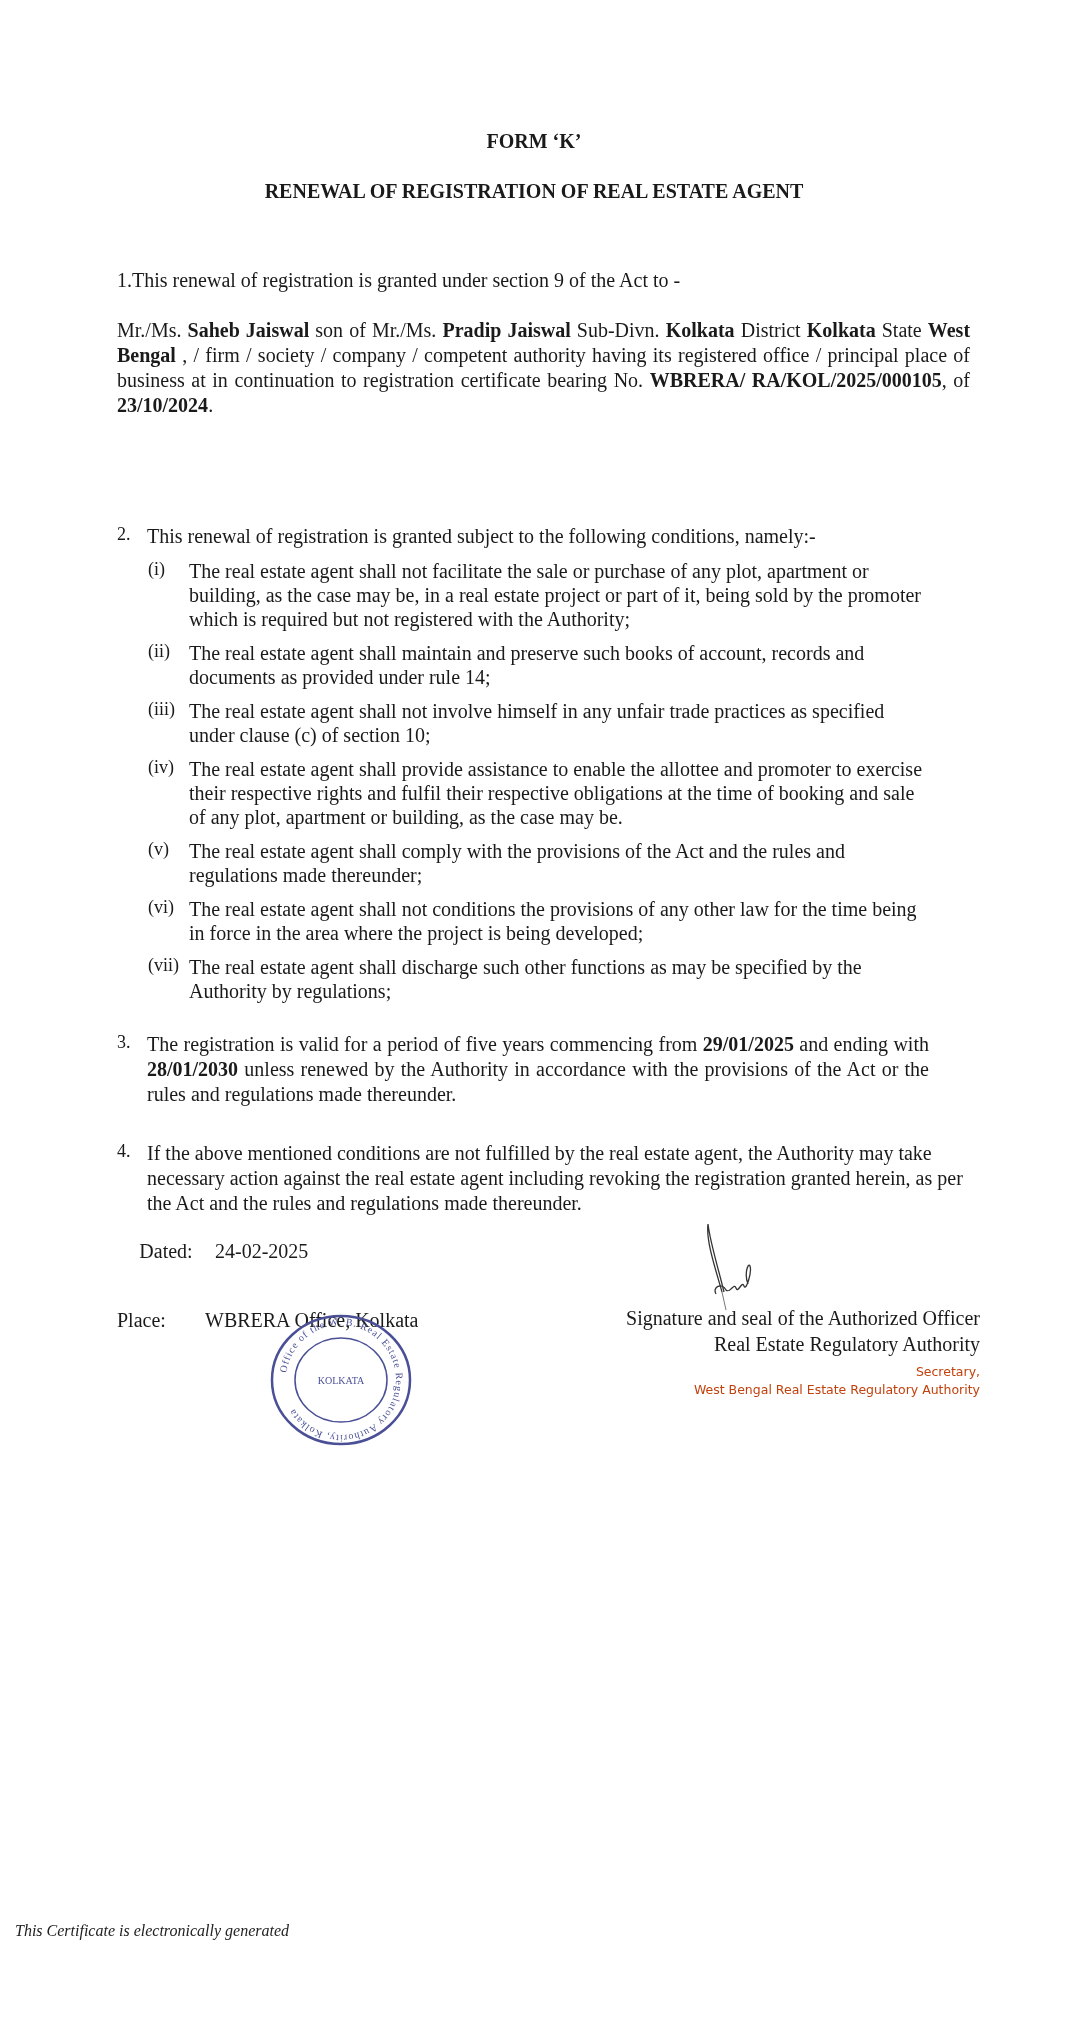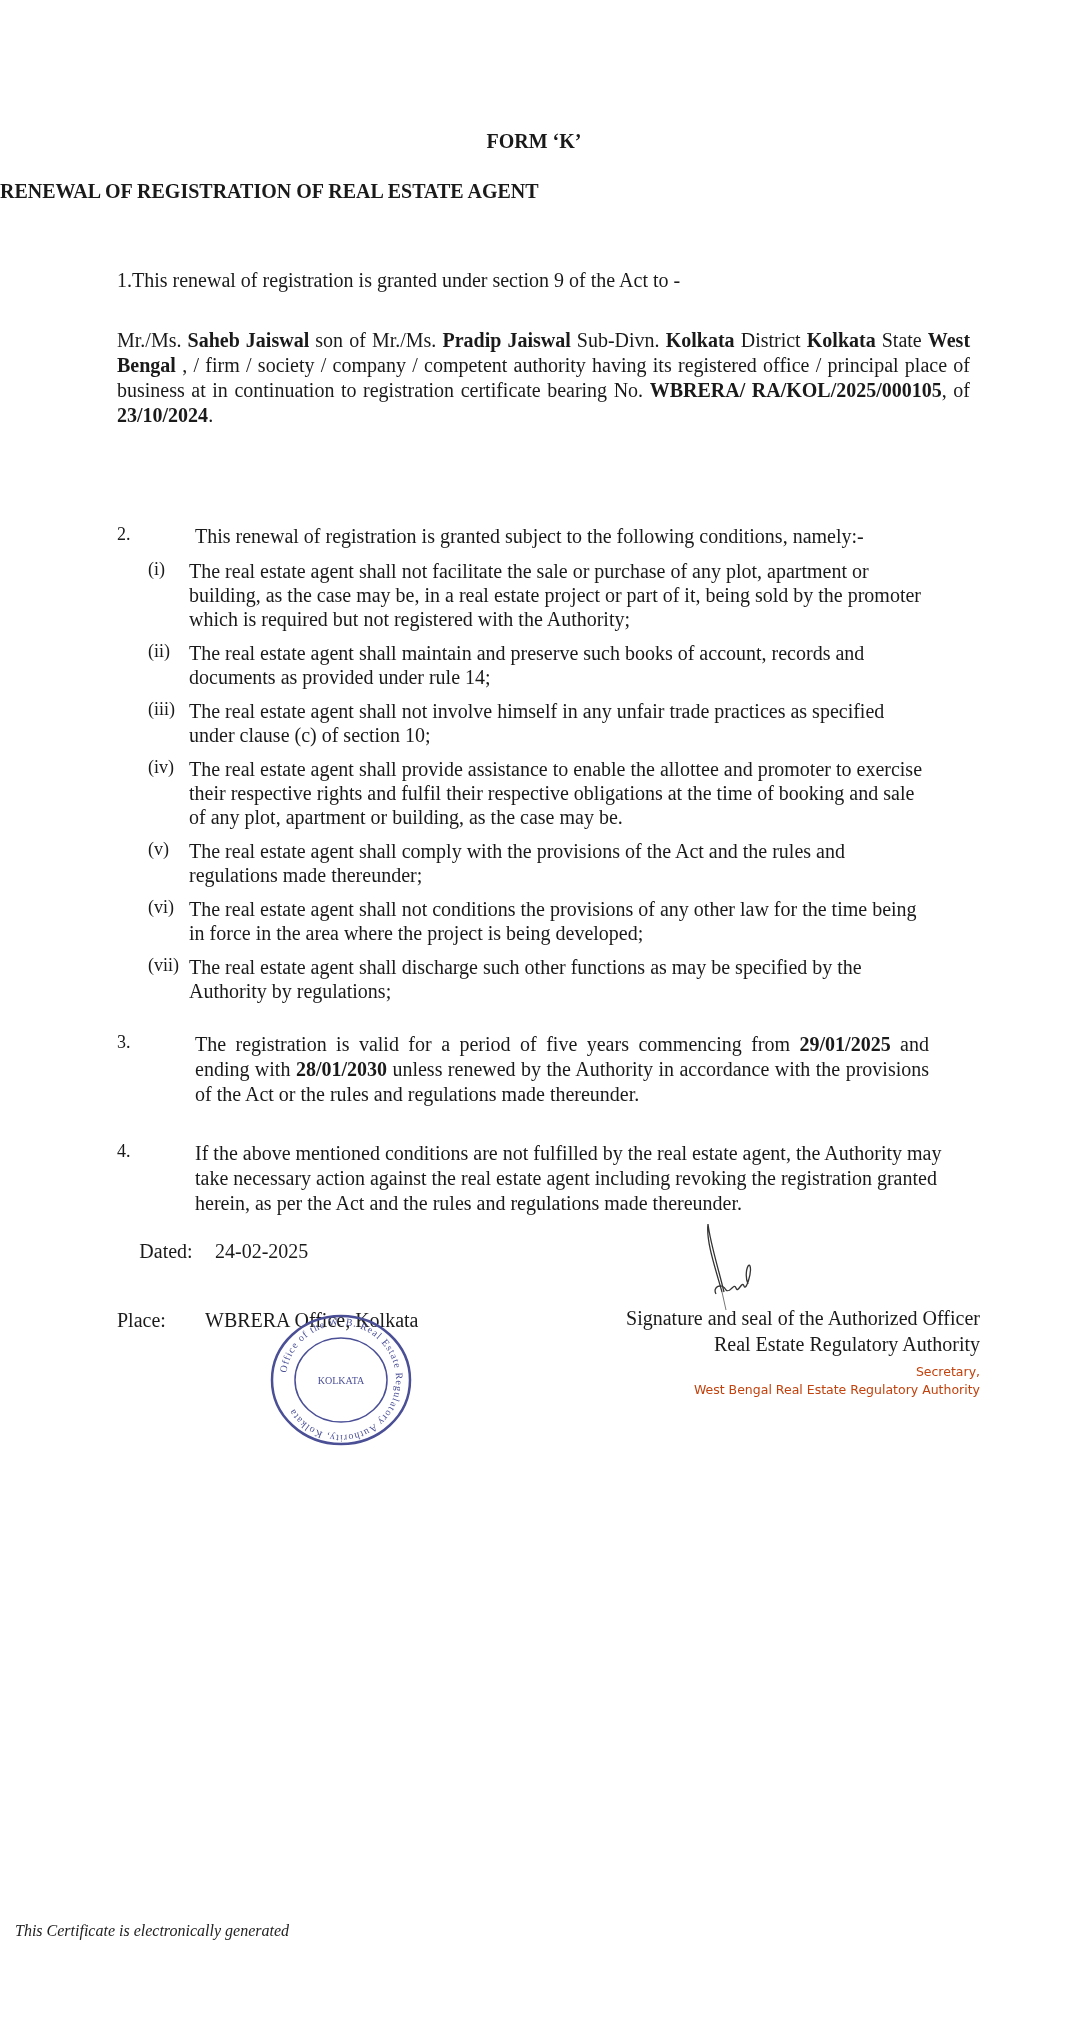--- a/index.html
+++ b/index.html
@@ -1,30 +1,30 @@
 <!DOCTYPE html>
 <html><head>
 <meta charset="utf-8">
 <style>
   html, body { margin:0; padding:0; background:#ffffff; }
   body { width:1068px; height:2039px; position:relative; overflow:hidden;
          font-family:"Liberation Serif", "DejaVu Serif", serif; color:#1a1a1a; }
   .page { position:absolute; left:0; top:0; width:1068px; height:1809px; }
   .form-title { position:absolute; top:130px; left:0; width:1068px; text-align:center;
                 font-weight:bold; font-size:20px; }
-  .doc-title { position:absolute; top:180px; left:0; width:1068px; 
+  .doc-title { position:absolute; top:180px; left:0; width:1068px; text-align:center;
                font-weight:bold; font-size:20px; }
   .p1-intro { position:absolute; top:269px; left:117px; font-size:20px; }
   .p1-body { position:absolute; top:318px; left:117px; width:853px; font-size:20px;
-             line-height:25px; text-align:justify;margin-top:10px; }
+             line-height:25px; text-align:justify; }
   .p1-body b { font-weight:bold; }
   .sec2 { position:absolute; top:524px; left:117px; width:855px; font-size:20px; }
   .sec-row { display:flex; }
   .sec-num { width:30px; flex:0 0 30px; font-size:18px; }
-  .sec-text { flex:1; line-height:25px;margin-left:48px; }
+  .sec-text { flex:1; line-height:25px; }
   .cond-list { margin-top:10px; }
   .cond { display:flex; margin-bottom:10px; line-height:24px; }
   .cond-num { width:41px; flex:0 0 41px; text-align:left; padding-left:1px; font-size:18px; margin-top:-2px; }
   .cond-text { flex:1; padding-right:38px; }
   .sec3 { position:absolute; top:1032px; left:117px; width:812px; font-size:20px; }
   .sec3 .sec-text { text-align:justify; }
   .sec4 { position:absolute; top:1141px; left:117px; width:855px; font-size:20px; }
   .meta { position:absolute; left:117px; font-size:20px; display:flex; }
   .meta-label { width:88px; }
   .dated { top:1240px; }

